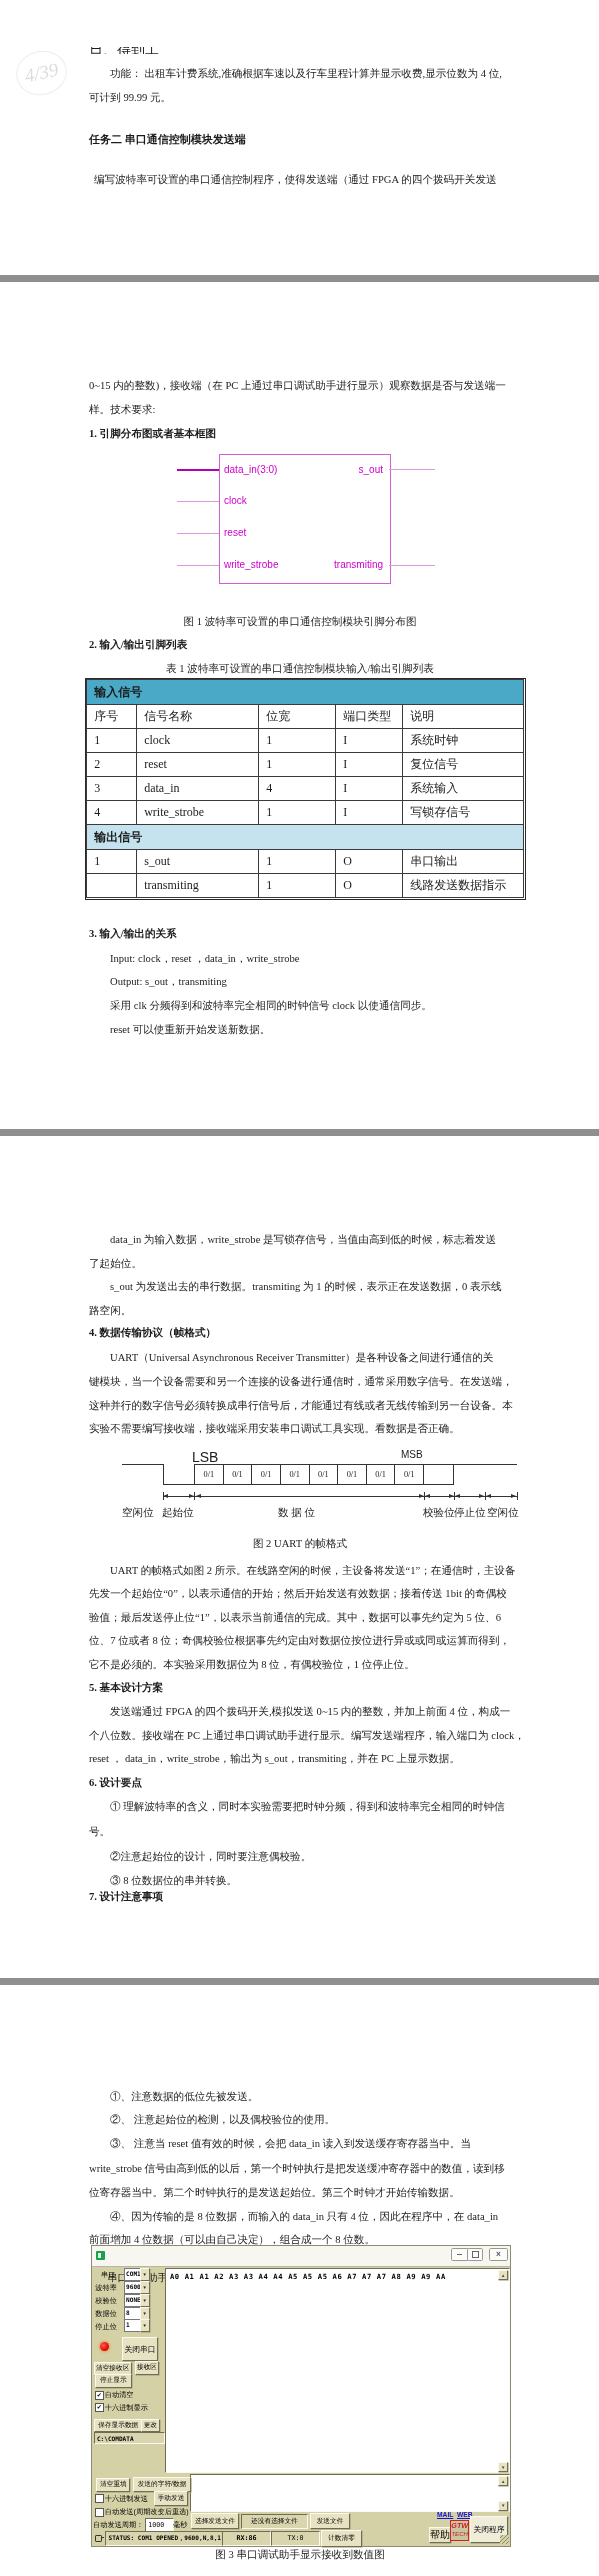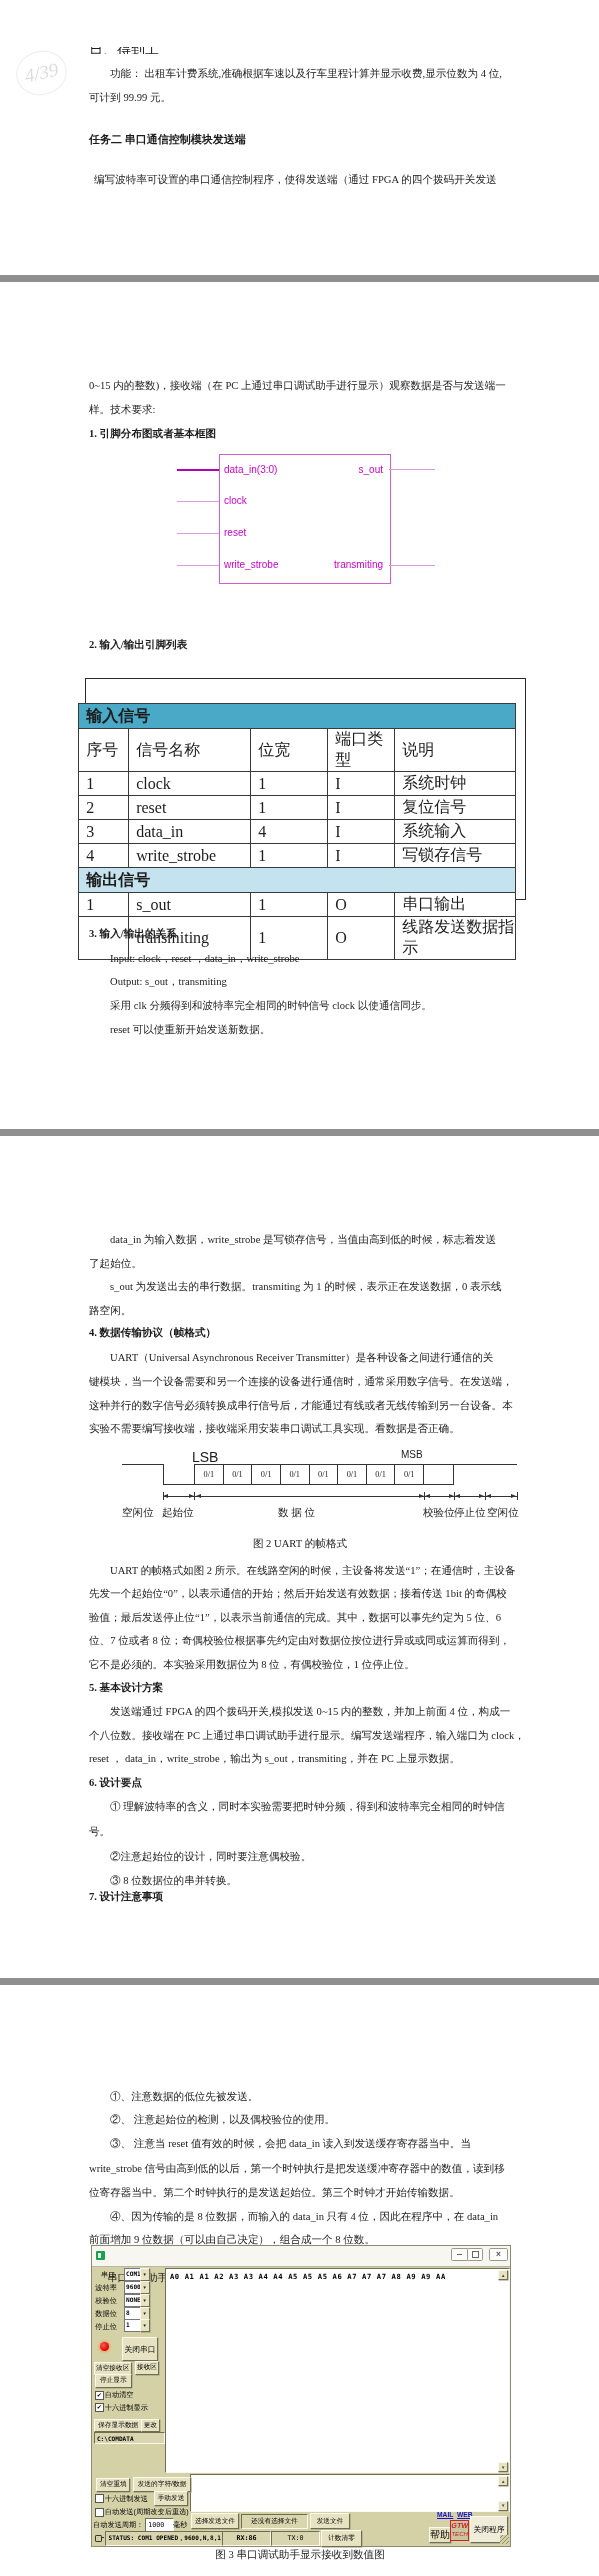--- a/index.html
+++ b/index.html
@@ -12,22 +12,22 @@
   .clipwrap{position:absolute;left:89px;top:47px;height:7.2px;width:167px;overflow:hidden;}
   .clipwrap .inner{position:absolute;top:-6.1px;left:0;font-size:14px;}
   .wm{position:absolute;left:15.6px;top:51px;width:49px;height:42px;border:1.7px solid rgba(150,150,150,.18);
       border-radius:50%;color:rgba(140,140,140,.30);font-size:19px;font-style:italic;
       display:flex;align-items:center;justify-content:center;transform:rotate(-12deg);}
   
   .f1box{position:absolute;left:219px;top:454px;width:170px;height:128px;border:0.6px solid #d060d0;background:#fff;}
   .f1lab{position:absolute;font-family:"Liberation Sans",sans-serif;font-size:10px;color:#cc00cc;white-space:nowrap;}
   .f1line{position:absolute;background:#dd99dd;}
   
-  .tbl{position:absolute;left:78px;top:679px;width:437px;border-collapse:collapse;table-layout:fixed;
-       font-size:16px;margin-top:24px;}
+  .tbl{position:absolute;left:86px;top:679px;width:437px;border-collapse:collapse;table-layout:fixed;
+       font-size:12px;}
   .tbl td{border:0.6px solid #3a3a3a;padding:0 0 0 7.2px;vertical-align:middle;background:#fff;}
   .tbl .band1 td{background:#49a9c6;font-weight:bold;height:24.4px;}
   .tbl .band2 td{background:#c5e3ee;font-weight:bold;height:24px;}
   .tbl tr{height:24px;}
   .tblwrap{position:absolute;left:85px;top:678px;width:439px;height:220px;border:1.1px solid #2a2a2a;}
   
   .wline{position:absolute;background:#333;}
   .dcell{flex:1;border-left:0.6px solid #333;display:flex;align-items:center;justify-content:center;
          font-size:8.3px;}
   .tri{position:absolute;width:0;height:0;border-top:2.2px solid transparent;border-bottom:2.2px solid transparent;}
@@ -101,22 +101,24 @@
     <div class="f1line" style="left:177px;top:565px;width:42px;height:0.6px"></div>
     <div class="f1line" style="left:389px;top:469px;width:46px;height:0.6px"></div>
     <div class="f1line" style="left:389px;top:565px;width:46px;height:0.6px"></div>
     <div class="f1lab" style="left:224px;top:464px">data_in(3:0)</div>
     <div class="f1lab" style="left:224px;top:495px">clock</div>
     <div class="f1lab" style="left:224px;top:527px">reset</div>
     <div class="f1lab" style="left:224px;top:559px">write_strobe</div>
     <div class="f1lab" style="right:217px;top:464px">s_out</div>
     <div class="f1lab" style="right:217px;top:559px">transmiting</div>
   </div>
+  <div class="cap" style="top:615px">图 1  波特率可设置的串口通信控制模块引脚分布图</div>
 
   <div class="line b" style="left:89px;top:639px">2. 输入/输出引脚列表</div>
+  <div class="cap" style="top:662px">表 1  波特率可设置的串口通信控制模块输入/输出引脚列表</div>
 
   <div class="tblwrap"></div>
   <table class="tbl">
     <colgroup>
         <col style="width:50px">
         <col style="width:122px">
         <col style="width:77px">
         <col style="width:67px">
         <col style="width:121px">
       </colgroup>
@@ -255,21 +257,21 @@
   <div class="line" style="left:110px;top:1851px">②注意起始位的设计，同时要注意偶校验。</div>
   <div class="line" style="left:110px;top:1875px">③ 8 位数据位的串并转换。</div>
   <div class="line b" style="left:89px;top:1891px">7. 设计注意事项</div>
 
   <div class="line" style="left:110px;top:2091px">①、注意数据的低位先被发送。</div>
   <div class="line" style="left:110px;top:2114px">②、 注意起始位的检测，以及偶校验位的使用。</div>
   <div class="line" style="left:110px;top:2138px">③、 注意当 reset 值有效的时候，会把 data_in 读入到发送缓存寄存器当中。当</div>
   <div class="line" style="left:89px;top:2163px">write_strobe 信号由高到低的以后，第一个时钟执行是把发送缓冲寄存器中的数值，读到移</div>
   <div class="line" style="left:89px;top:2187px">位寄存器当中。第二个时钟执行的是发送起始位。第三个时钟才开始传输数据。</div>
   <div class="line" style="left:110px;top:2211px">④、因为传输的是 8 位数据，而输入的 data_in 只有 4 位，因此在程序中，在 data_in</div>
-  <div class="line" style="left:89px;top:2234px">前面增加 9 位数据（可以由自己决定），组合成一个 8 位数。</div>
+  <div class="line" style="left:89px;top:2234px">前面增加 4 位数据（可以由自己决定），组合成一个 8 位数。</div>
 
   <div id="win">
     <div class="titlebar">
       <span class="appicon"></span>
       <span class="ttxt">串口调试助手 SComAssistant V2.2 For WIN9X/NT/2000</span>
       <span class="wbtn" style="left:359px;width:15.6px">
           <span style="display:block;width:5px;height:1.7px;background:#666"></span>
         </span>
       <span class="wbtn" style="left:375px;width:14.4px">
           <span style="display:block;width:5px;height:4.4px;border:1.1px solid #666"></span>

